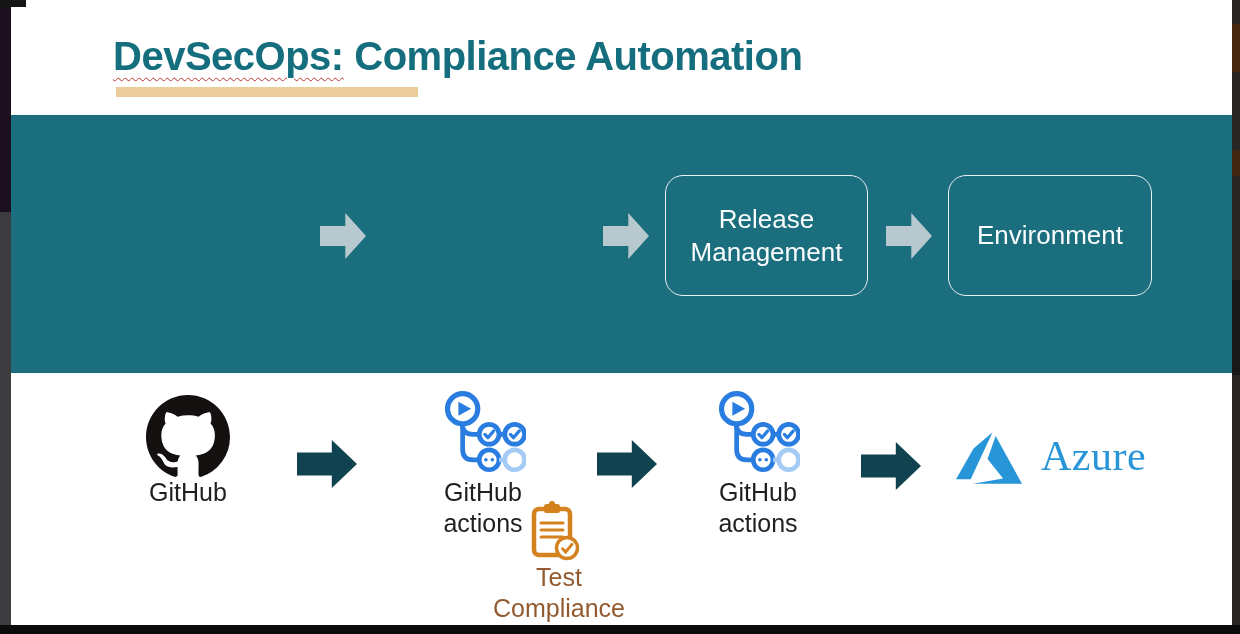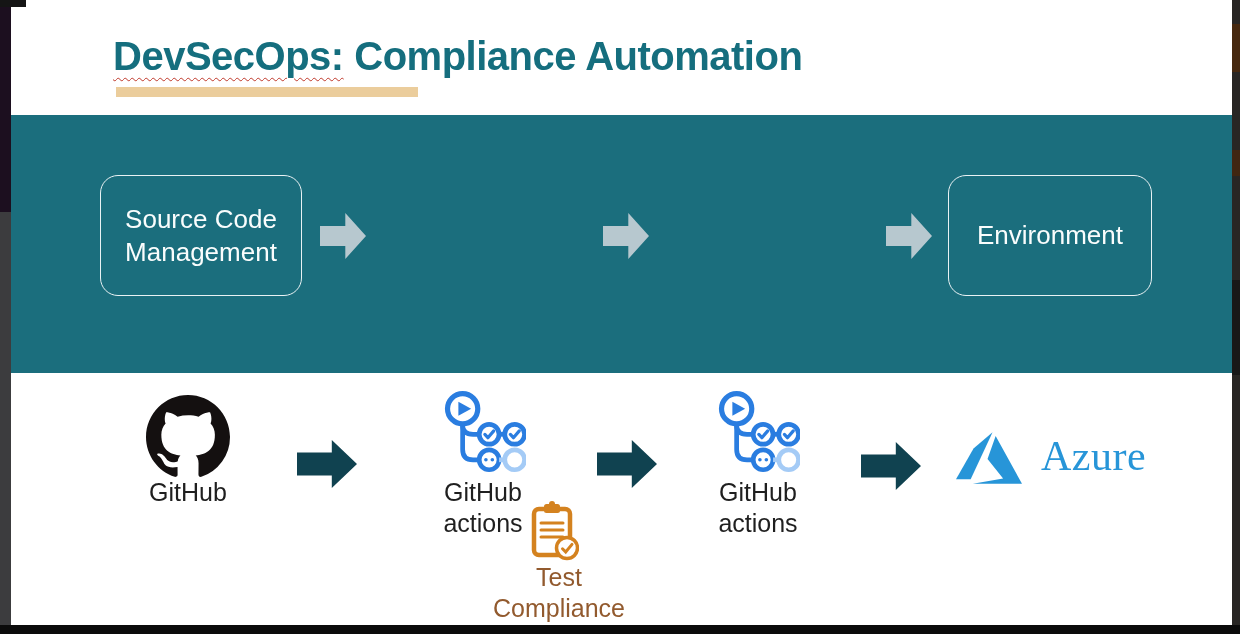--- a/index.html
+++ b/index.html
@@ -88,25 +88,25 @@
     <div class="patch1"></div>
     <div class="patch2"></div>
     <div class="patch3"></div>
   </div>
   <div class="bottom-bar"></div>
 
   <div class="title"><span class="misspell">DevSecOps:</span><span> Compliance Automation</span></div>
   <div class="title-rule"></div>
 
   <div class="banner">
-    <div class="stage-box" style="left:89px;width:202px;">
-      <span>Source Code Management</span>
-    </div>
     <div class="arrow-light" style="left:309px;top:98px;"></div>
     <div class="arrow-light" style="left:592px;top:98px;"></div>
+    <div class="stage-box" style="left:654px;width:203px;">
+      <span>Release Management</span>
+    </div>
     <div class="arrow-light" style="left:875px;top:98px;"></div>
     <div class="stage-box" style="left:937px;width:204px;">
       <span>Environment</span>
     </div>
   </div>
 
   <svg class="node-icon" style="left:146px;top:395px;" width="84" height="84" viewBox="0 0 16 16">
     <path class="gh-mark" d="M8 0C3.58 0 0 3.58 0 8c0 3.54 2.29 6.53 5.47 7.59.4.07.55-.17.55-.38 0-.19-.01-.82-.01-1.49-2.01.37-2.53-.49-2.69-.94-.09-.23-.48-.94-.82-1.13-.28-.15-.68-.52-.01-.53.63-.01 1.08.58 1.23.82.72 1.21 1.87.87 2.33.66.07-.52.28-.87.51-1.07-1.78-.2-3.64-.89-3.64-3.95 0-.87.31-1.59.82-2.15-.08-.2-.36-1.02.08-2.12 0 0 .67-.21 2.2.82.64-.18 1.32-.27 2-.27s1.36.09 2 .27c1.53-1.04 2.2-.82 2.2-.82.44 1.1.16 1.92.08 2.12.51.56.82 1.27.82 2.15 0 3.07-1.87 3.75-3.65 3.95.29.25.54.73.54 1.48 0 1.07-.01 1.93-.01 2.2 0 .21.15.46.55.38A8.01 8.01 0 0 0 16 8c0-4.42-3.58-8-8-8z"></path>
   </svg>
   <div class="node-label" style="left:113px;top:477px;">

